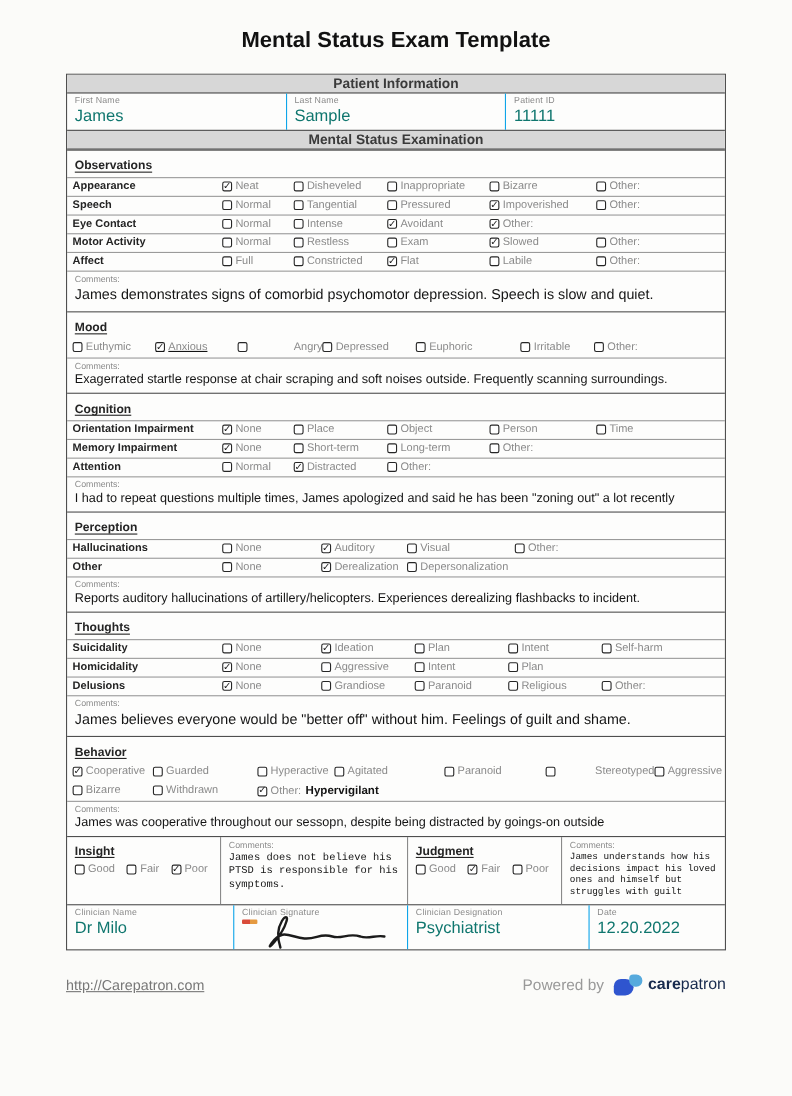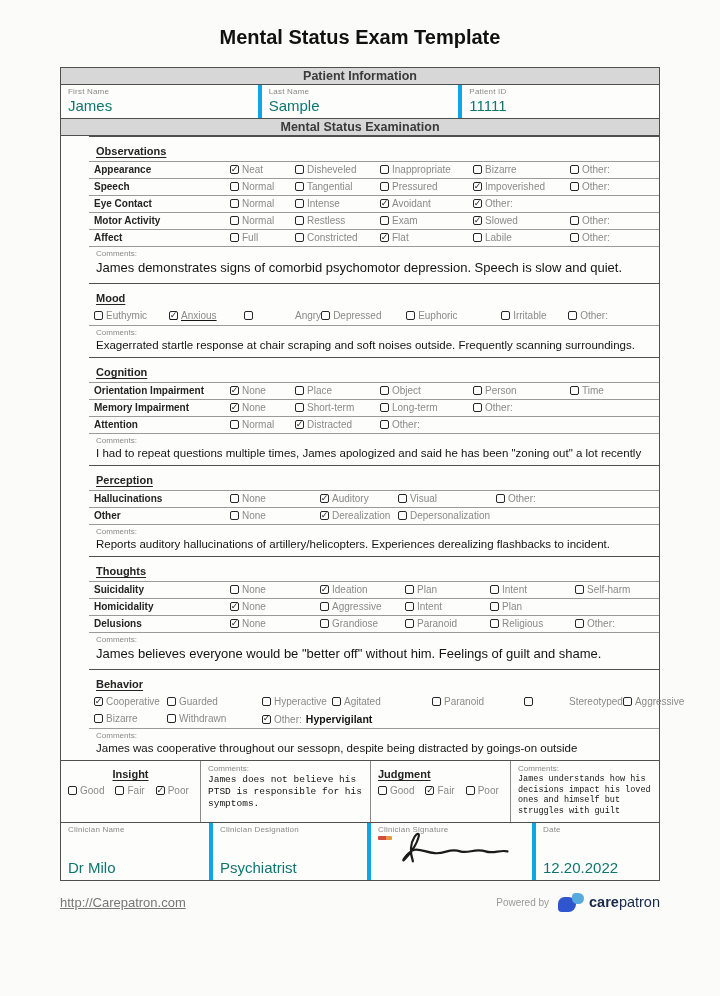--- a/index.html
+++ b/index.html
@@ -14,26 +14,26 @@
 
   .form { border: 1.5px solid #4f4f4f; background: #fdfdfc; }
   .sec-header {
     background: #d7d7d7; text-align: center; font-weight: 700;
     font-size: 12.5px; color: #3a3a3a; padding: 1px 0;
     border-top: 1px solid #4f4f4f; border-bottom: 1px solid #4f4f4f;
   }
   .form > .sec-header:first-child { border-top: none; }
 
   .fields-row { display: flex; }
-  .pfield { flex: 1; border-right: 4px solid #0ea5e9; padding: 2px 7px 4px; display: flex; flex-direction: column; }
+  .pfield { flex: 1; border-right: 1px solid #0ea5e9; padding: 2px 7px 4px; display: flex; flex-direction: column; }
   .pfield:last-child { border-right: none; }
   .flabel { font-size: 8px; color: #8a8a8a; letter-spacing: .2px; }
   .fvalue { font-size: 15px; color: #0f766e; margin-top: 1px; }
 
-  .sec { border-top: 1px solid #4f4f4f; margin-left: 28px; }
+  .sec { border-top: 1px solid #4f4f4f; }
   .sec-title-row { padding: 4px 7px 2px; }
   .sec-title { font-size: 11px; font-weight: 700; color: #242424; text-decoration: underline; text-underline-offset: 2px; }
 
   .opt-row { display: flex; align-items: flex-start; padding: 2px 5px; min-height: 17px; }
   .opt-row.labeled { border-top: 1px solid #9a9a9a; }
   .row-label { flex: 0 0 136px; font-size: 10px; font-weight: 700; color: #242424; }
   .opt { display: flex; align-items: center; gap: 3px; flex: 0 0 auto; }
   .cb {
     flex: 0 0 auto; width: 9px; height: 9px; border: 1.6px solid #262626;
     border-radius: 2px; display: inline-flex; align-items: center; justify-content: center; background: #fff;
@@ -70,47 +70,47 @@
   .sec-behavior .r0 span.opt:nth-of-type(4) { flex: 0 0 100px; }
   .sec-behavior .r0 span.opt:nth-of-type(5) { flex: 0 0 92px; }
   .sec-behavior .r0 span.opt:nth-of-type(6) { flex: 0 0 83px; gap: 36px; }
   .sec-behavior .r1 span.opt:nth-of-type(1) { flex: 0 0 73px; }
   .sec-behavior .r1 span.opt:nth-of-type(2) { flex: 0 0 95px; }
 
   
   .assess-row { display: flex; border-top: 1px solid #4f4f4f; }
   .acell { border-right: 1px solid #8a8a8a; padding: 3px 7px 5px; }
   .acell:last-child { border-right: none; }
-  .acell.c1 { flex: 0 0 140px; text-align: center; }
+  .acell.c1 { flex: 0 0 140px; }
   .acell.c2 { flex: 0 0 170px; }
   .acell.c3 { flex: 0 0 140px; }
   .acell.c4 { flex: 1; }
   .a-title { font-size: 11px; font-weight: 700; text-decoration: underline; text-underline-offset: 2px; color: #242424; display: inline-block; margin-bottom: 5px; }
   .assess-opts { display: flex; gap: 11px; }
   .a-clabel { font-size: 8px; color: #8a8a8a; }
   .a-ctext { font-size: 9.5px; color: #141414; line-height: 1.25; margin-top: 1px; font-family: Liberation Mono, monospace; }
   .c4 .a-ctext { font-size: 8.5px; }
 
   
   .clinician { border-top: 1px solid #4f4f4f; }
   .clinician .pfield:nth-child(1) { flex: 0 0 152px; }
   .clinician .pfield:nth-child(2) { flex: 0 0 158px; }
   .clinician .pfield:nth-child(3) { flex: 0 0 165px; }
   .clinician .pfield:nth-child(4) { flex: 1; }
-  .clinician .pfield { min-height: 40px; gap: 24px; }
+  .clinician .pfield { min-height: 40px; }
   .sig-cell { position: relative; }
   .sig-mark { position: absolute; left: 7px; top: 13px; width: 14px; height: 4px;
     background: linear-gradient(90deg, #d94b3a 0 55%, #e59a41 55% 100%); border-radius: 1px; }
   .sig-svg { position: absolute; left: 2px; top: 2px; width: 158px; height: 40px; }
 
   
-  .footer { display: flex; justify-content: space-between; align-items: center; margin-top: 12px; }
+  .footer { display: flex; justify-content: space-between; align-items: center; margin-top: 22px; }
   .link { font-size: 13px; color: #777; text-decoration: underline; cursor: pointer; }
   .powered { display: flex; align-items: center; gap: 9px; }
-  .powered-label { font-size: 10px; color: #999; }
+  .powered-label { font-size: 14px; color: #999; }
   .brand-wrap { display: flex; align-items: center; gap: 4px; }
   .logo { position: relative; width: 27px; height: 19px; display: inline-block; }
   .blob1 { position: absolute; left: 0; bottom: 0; width: 18px; height: 15px; background: #2f55cf; border-radius: 7px 8px 8px 4px; }
   .blob2 { position: absolute; right: 1px; top: 0; width: 12px; height: 11px; background: #57aadd; border-radius: 4px 6px 6px 6px; }
   .brand { font-size: 14.5px; color: #172a4d; }
   .brand b { font-weight: 700; }
 </style>
 </head>
 <body>
 
@@ -553,30 +553,30 @@
         <div class="a-clabel">Comments:</div>
         <div class="a-ctext">James understands how his decisions impact his loved ones and himself but struggles with guilt</div>
       </div>
     </div>
 
     <div class="fields-row clinician" id="clinician-fields">
         <div class="pfield">
           <span class="flabel">Clinician Name</span>
           <span class="fvalue">Dr Milo</span>
         </div>
-        <div class="pfield">
-          <span class="flabel">Clinician Designation</span>
-          <span class="fvalue">Psychiatrist</span>
-        </div>
         <div class="pfield sig-cell">
           <span class="flabel">Clinician Signature</span>
           <span class="sig-mark"></span>
           <svg viewBox="0 0 158 44" class="sig-svg">
             <path d="M36 40 C28 16 46 2 42 14 C38 28 20 46 27 36 C38 20 46 30 60 31 C72 32 76 25 88 29 C97 32 104 25 116 29 C124 32 132 27 140 29" fill="none" stroke="#1b1b1b" stroke-width="2.4" stroke-linecap="round"></path>
           </svg>
+        </div>
+        <div class="pfield">
+          <span class="flabel">Clinician Designation</span>
+          <span class="fvalue">Psychiatrist</span>
         </div>
         <div class="pfield">
           <span class="flabel">Date</span>
           <span class="fvalue">12.20.2022</span>
         </div>
       </div>
   </div>
 
   <div class="footer">
     <a class="link">http://Carepatron.com</a>

